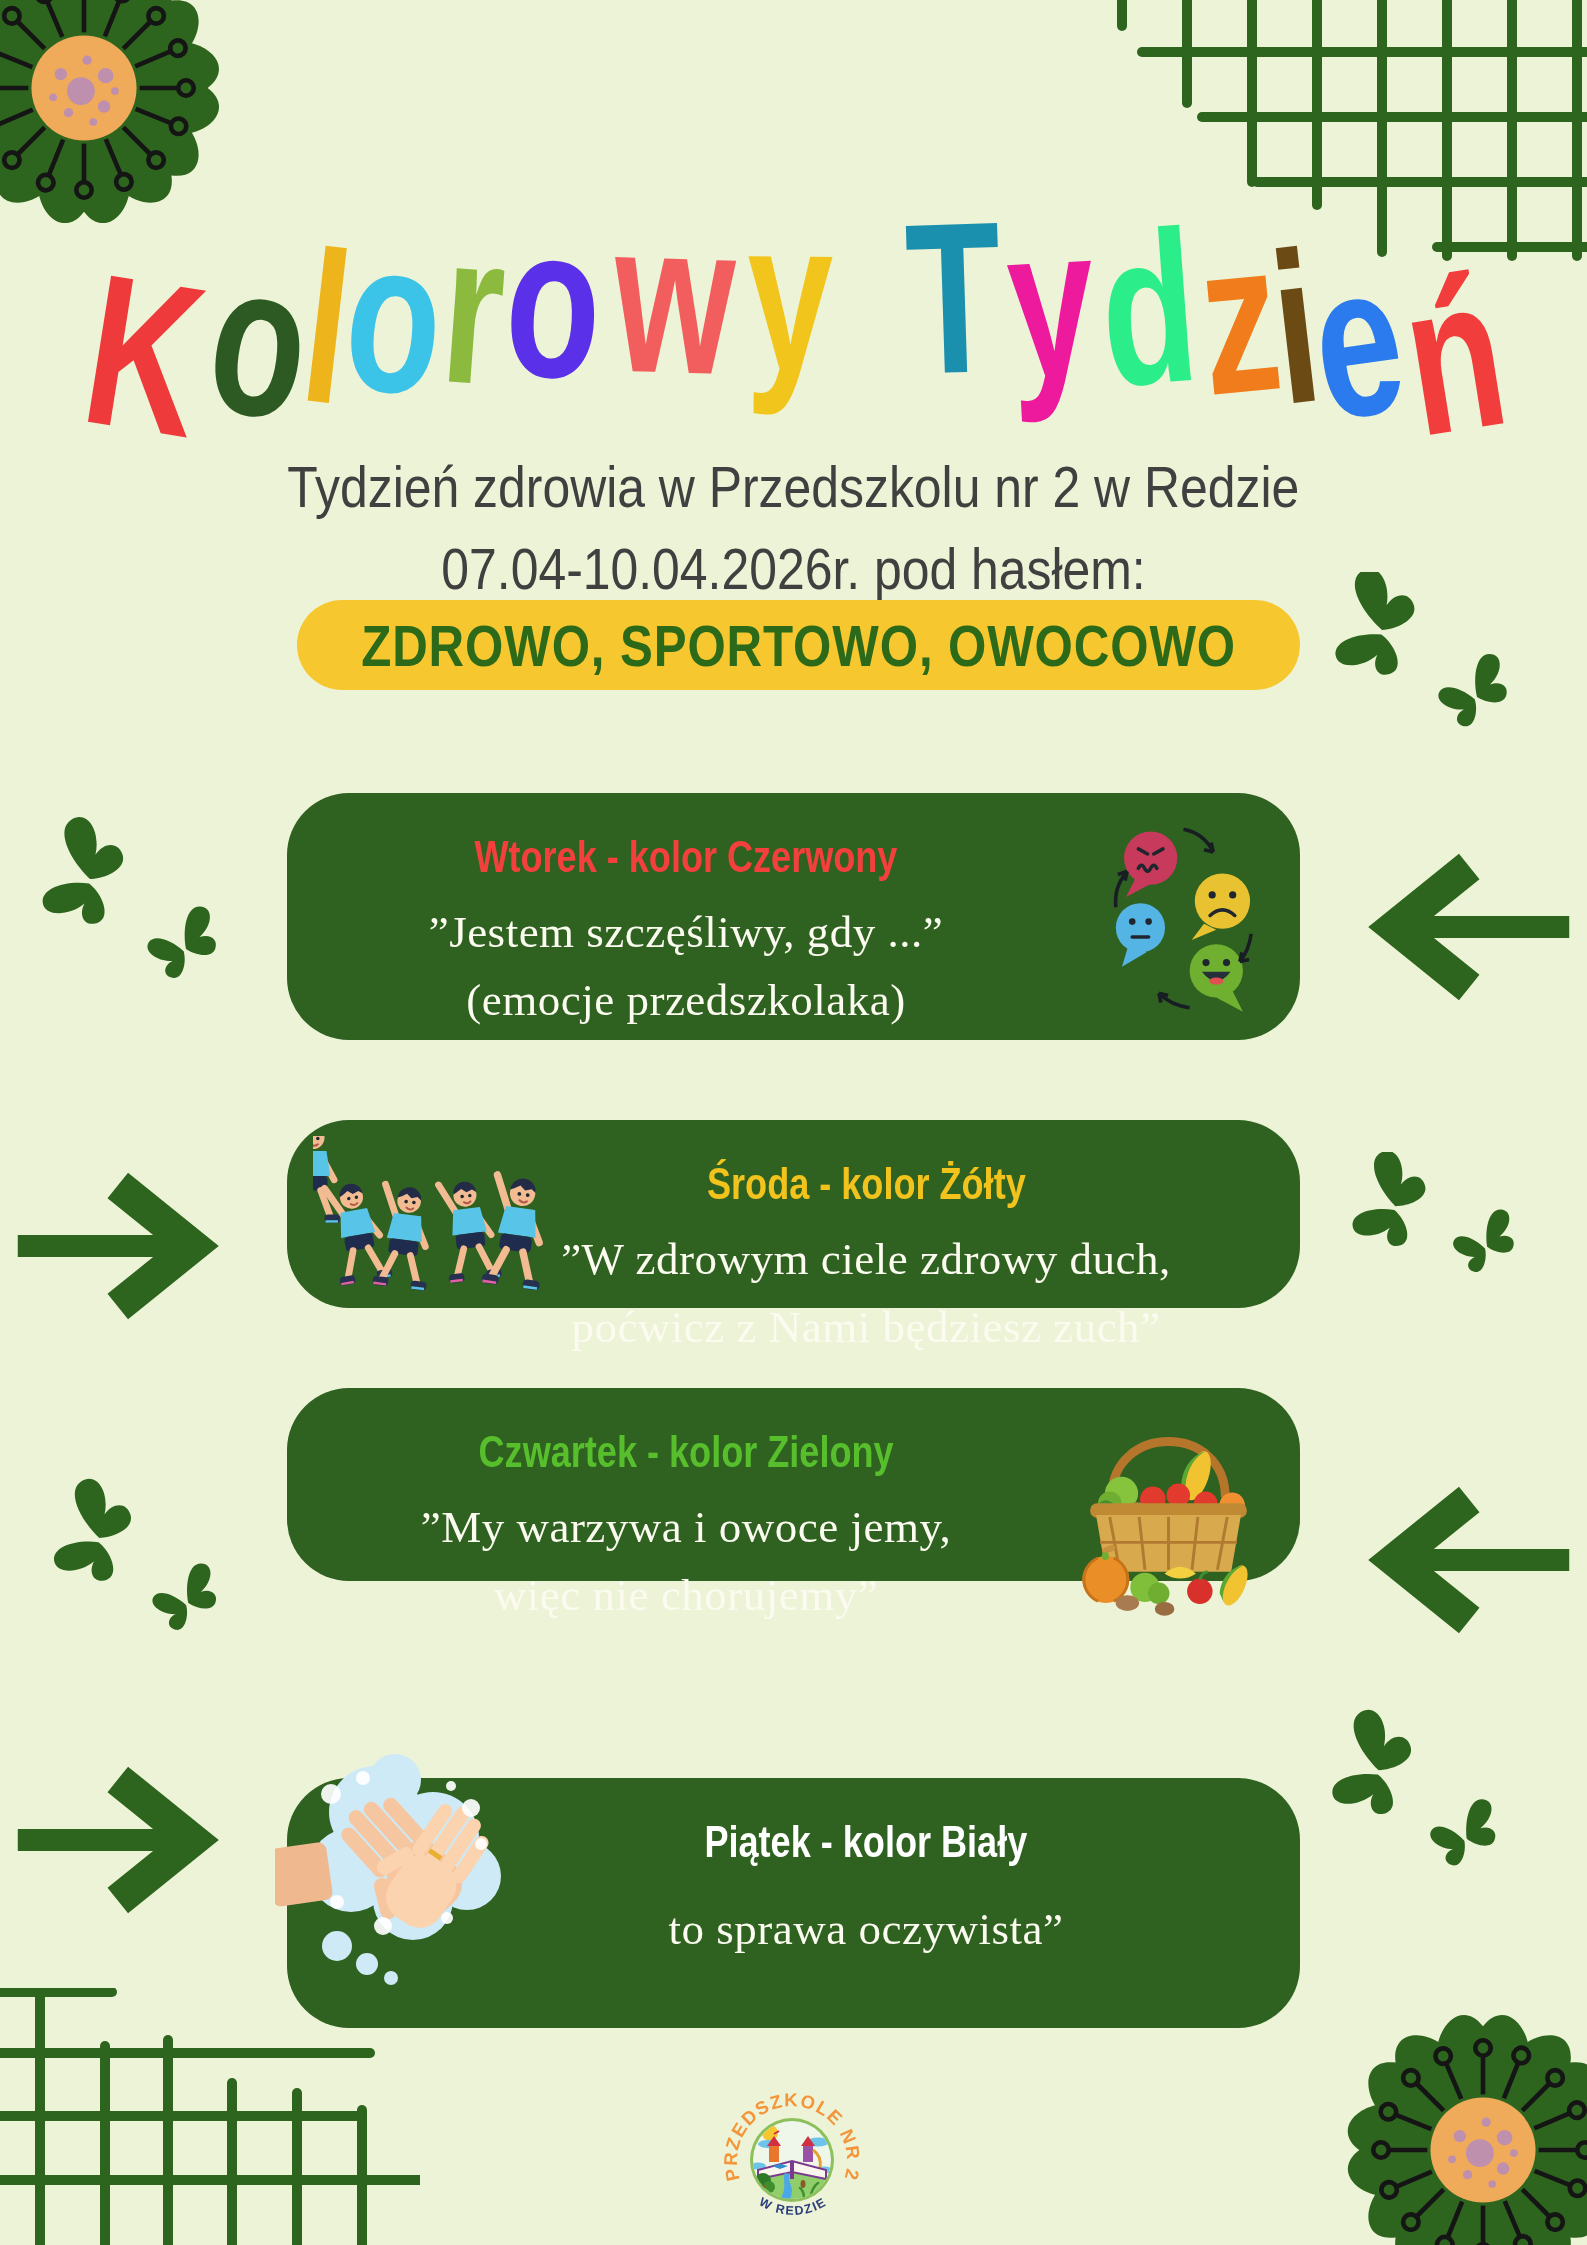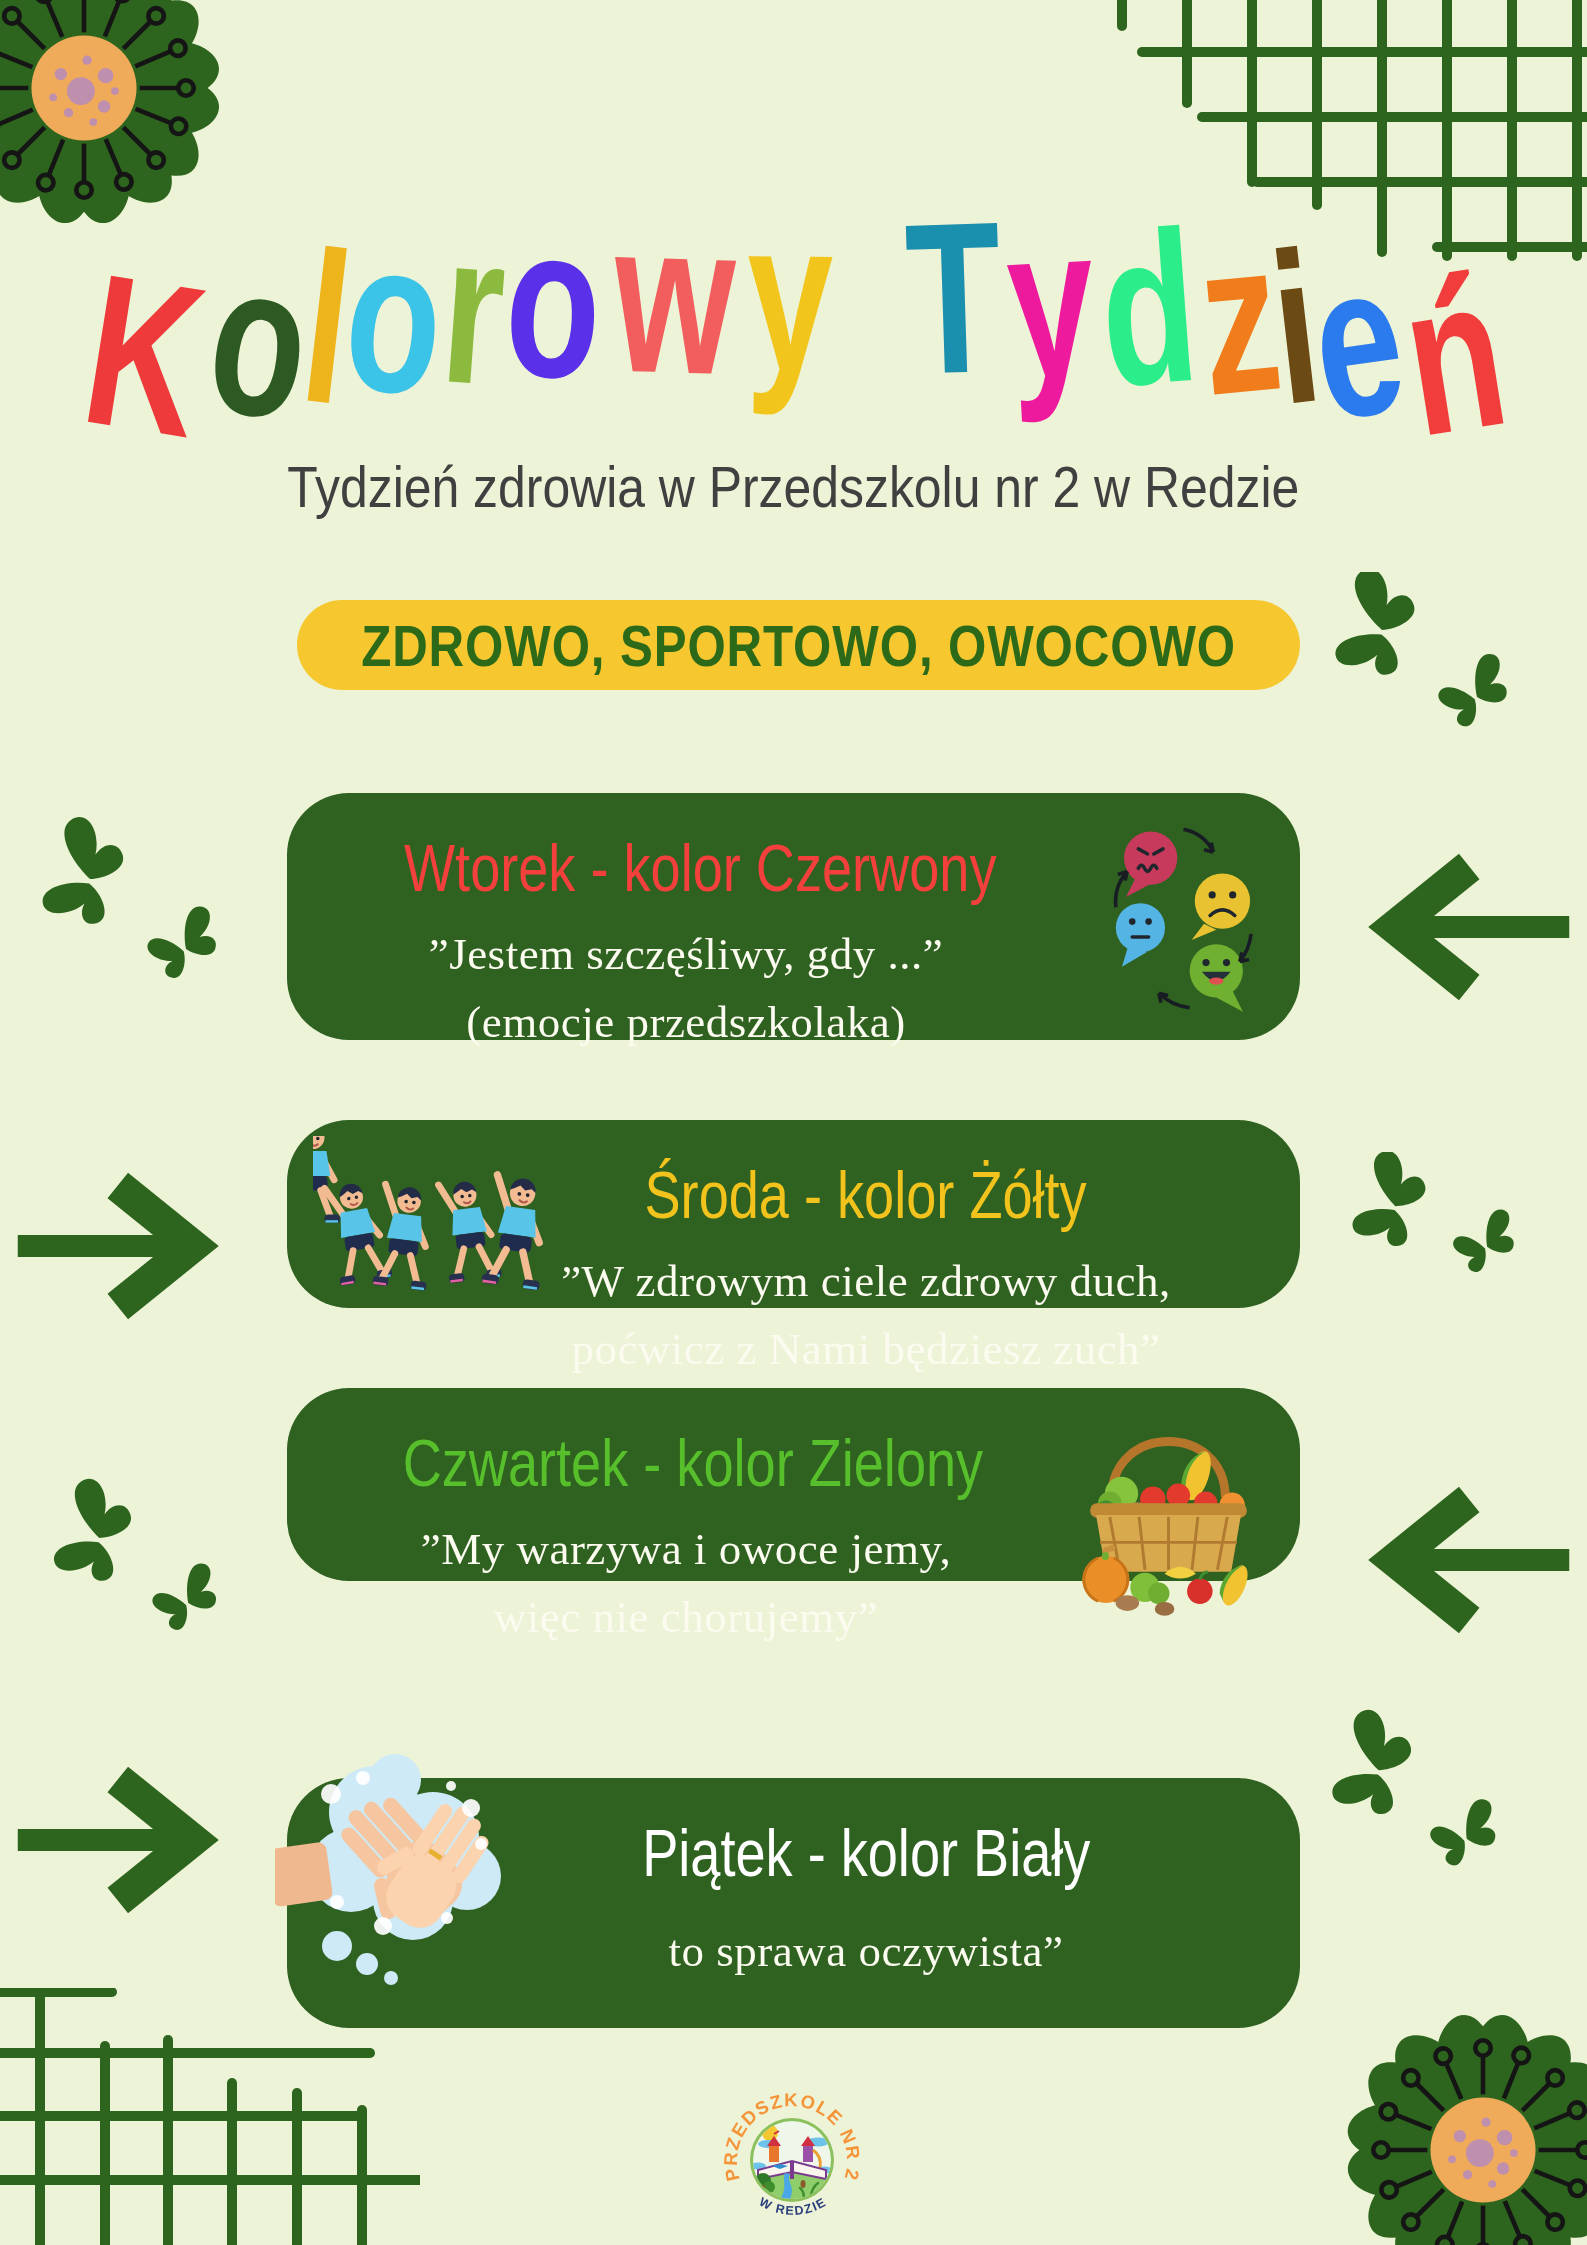--- a/index.html
+++ b/index.html
@@ -26,21 +26,21 @@
 
   
   .card{position:absolute;left:287px;width:1013px;background:#2f6120;border-radius:62px;}
   .card-1{top:793px;height:247px;}
   .card-2{top:1120px;height:188px;}
   .card-3{top:1388px;height:193px;}
   .card-4{top:1740px;height:250px;margin-top:38px;}
   .card-text{position:absolute;top:42px;text-align:center;}
   .card-1 .card-text,.card-3 .card-text{left:52px;width:694px;}
   .card-2 .card-text,.card-4 .card-text{left:232px;width:694px;}
-  .card-title{font-weight:normal;font-size:66px;line-height:1;}
+  .card-title{font-weight:bold;font-size:44px;line-height:1;}
   .card-title span{display:inline-block;transform:scaleX(0.82);white-space:nowrap;}
   .card-quote{margin-top:20px;color:#fbfbf0;font-family:Liberation Serif, serif;
               font-size:45px;line-height:1.5;letter-spacing:0.5px;}
   .card-4 .card-quote{margin-top:32px;}
   .card-illu{position:absolute;}
   .illu-emotions{right:28px;top:22px;}
   .illu-kids{left:26px;top:16px;}
   .illu-basket{right:14px;top:10px;}
   .illu-hands{left:-12px;top:-28px;}
 
@@ -117,20 +117,21 @@
       <line x1="85" y1="117" x2="470" y2="117"></line>
       <line x1="140" y1="182" x2="470" y2="182"></line>
       <line x1="320" y1="247" x2="470" y2="247"></line>
     </g>
   </svg>
 
   <div class="title-row" id="title-letters"><span class="title-letter" style="color: rgb(238, 58, 58); transform: translateY(60px) rotate(9deg) scaleX(0.72);">K</span><span class="title-letter" style="color: rgb(45, 90, 35); transform: translateY(45.1px) rotate(7.8deg) scaleX(0.72);">o</span><span class="title-letter" style="color: rgb(238, 180, 28); transform: translateY(32.3px) rotate(6.6deg) scaleX(0.72);">l</span><span class="title-letter" style="color: rgb(59, 195, 232); transform: translateY(21.6px) rotate(5.4deg) scaleX(0.72);">o</span><span class="title-letter" style="color: rgb(140, 186, 62); transform: translateY(13.1px) rotate(4.2deg) scaleX(0.72);">r</span><span class="title-letter" style="color: rgb(90, 48, 232); transform: translateY(6.7px) rotate(3deg) scaleX(0.72);">o</span><span class="title-letter" style="color: rgb(242, 94, 94); transform: translateY(2.4px) rotate(1.8deg) scaleX(0.72);">w</span><span class="title-letter" style="color: rgb(242, 197, 28); transform: translateY(0.3px) rotate(0.6deg) scaleX(0.72);">y</span><span class="title-space"></span><span class="title-letter" style="color: rgb(26, 143, 174); transform: translateY(2.4px) rotate(-1.8deg) scaleX(0.72);">T</span><span class="title-letter" style="color: rgb(238, 26, 158); transform: translateY(6.7px) rotate(-3deg) scaleX(0.72);">y</span><span class="title-letter" style="color: rgb(43, 238, 138); transform: translateY(13.1px) rotate(-4.2deg) scaleX(0.72);">d</span><span class="title-letter" style="color: rgb(240, 124, 28); transform: translateY(21.6px) rotate(-5.4deg) scaleX(0.72);">z</span><span class="title-letter" style="color: rgb(107, 74, 20); transform: translateY(32.3px) rotate(-6.6deg) scaleX(0.72);">i</span><span class="title-letter" style="color: rgb(43, 123, 238); transform: translateY(45.1px) rotate(-7.8deg) scaleX(0.72);">e</span><span class="title-letter" style="color: rgb(242, 61, 61); transform: translateY(60px) rotate(-9deg) scaleX(0.72);">ń</span></div>
 
   <div class="subtitle">
     <div class="ln"><span class="cond">Tydzień zdrowia w Przedszkolu nr 2 w Redzie</span></div>
+    <div class="ln"><span class="cond">07.04-10.04.2026r. pod hasłem:</span></div>
   </div>
 
   <div class="banner">
     <span>ZDROWO, SPORTOWO, OWOCOWO</span>
   </div>
 
   <svg class="abs" style="left:1322px;top:572px;" width="230" height="190" viewBox="0 0 230 190">
     <g fill="#2e651e">
       <g transform="translate(60,58) rotate(-18) scale(1.0)">
         <path d="M0,0 C-14,-24 -20,-56 -2,-62 C16,-68 24,-44 12,-22 C24,-32 38,-28 38,-14 C38,0 16,4 0,0 Z"></path>

